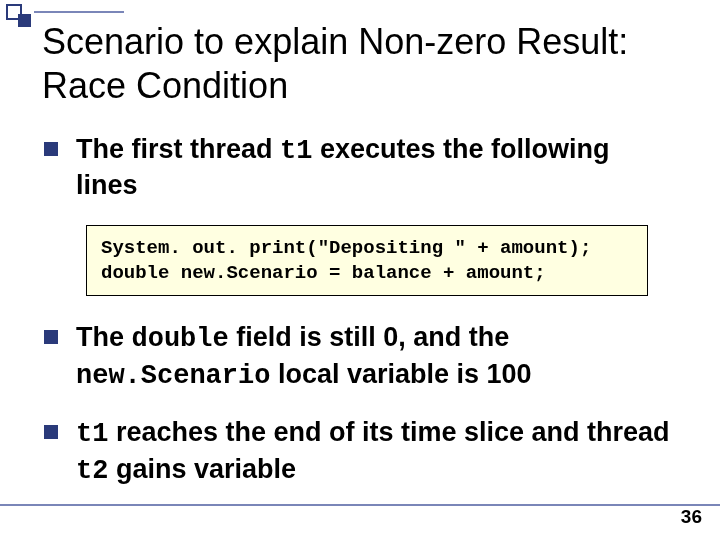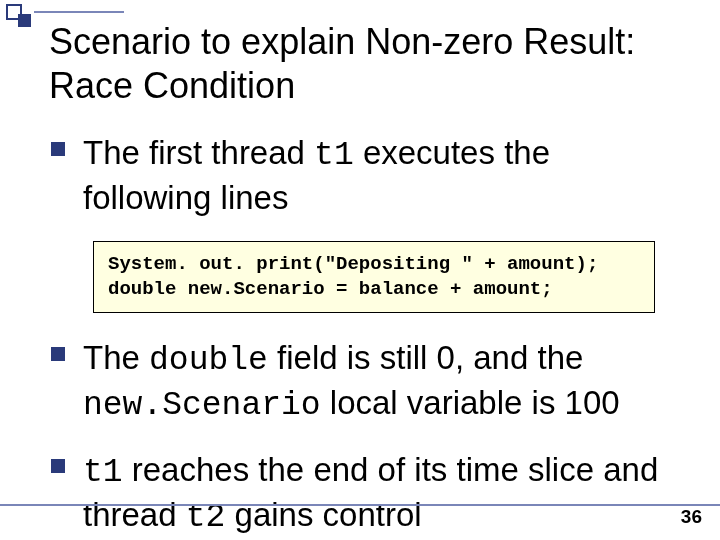--- a/index.html
+++ b/index.html
@@ -29,38 +29,38 @@
     background: #2a3a7a;
   }
   .decor .hline {
     position: absolute;
     left: 34px; top: 11px;
     width: 90px; height: 2px;
     background: #7a86b8;
   }
   .content {
     padding: 20px 42px 0 42px;
-    margin-left: 7px;
   }
   h1.title {
     font-size: 36px;
     font-weight: 400;
     line-height: 1.22;
     margin-bottom: 24px;
     font-family: Arial, Helvetica, sans-serif;
   }
   ul.bullets {
     list-style: none;
   }
   ul.bullets > li {
     position: relative;
     padding-left: 34px;
-    font-size: 33px;
+    font-size: 27px;
     line-height: 1.28;
     margin-bottom: 22px;
+    font-weight: bold;
   }
   ul.bullets > li::before {
     content: "";
     position: absolute;
     left: 2px; top: 10px;
     width: 14px; height: 14px;
     background: #2a3a7a;
   }
   .codebox {
     margin: 14px 0 24px 44px;
@@ -115,19 +115,19 @@
   <div class="codebox">
     <pre><span>System. out. print("Depositing " + amount);</span>
 <span>double new.Scenario = balance + amount;</span></pre>
   </div>
 
   <ul class="bullets">
     <li>
       <span>The </span><span class="mono">double</span><span> field is still 0, and the </span><span class="mono">new.Scenario</span><span> local variable is 100</span>
     </li>
     <li>
-      <span class="mono">t1</span><span> reaches the end of its time slice and thread </span><span class="mono">t2</span><span> gains control</span>
+      <span class="mono">t1</span><span> reaches the end of its time slice and thread </span><span class="mono">t2</span><span> gains variable</span>
     </li>
   </ul>
 </div>
 
 <div class="bottomline"></div>
 <div class="pagenum">36</div>
 
 </body></html>

